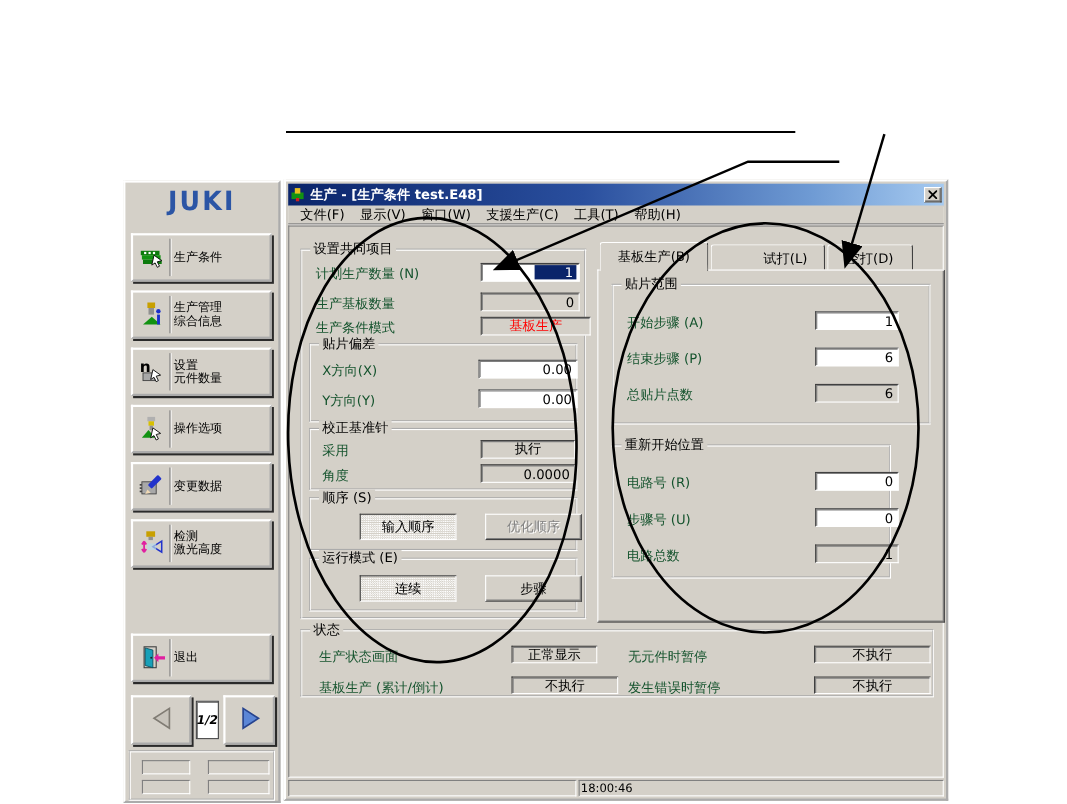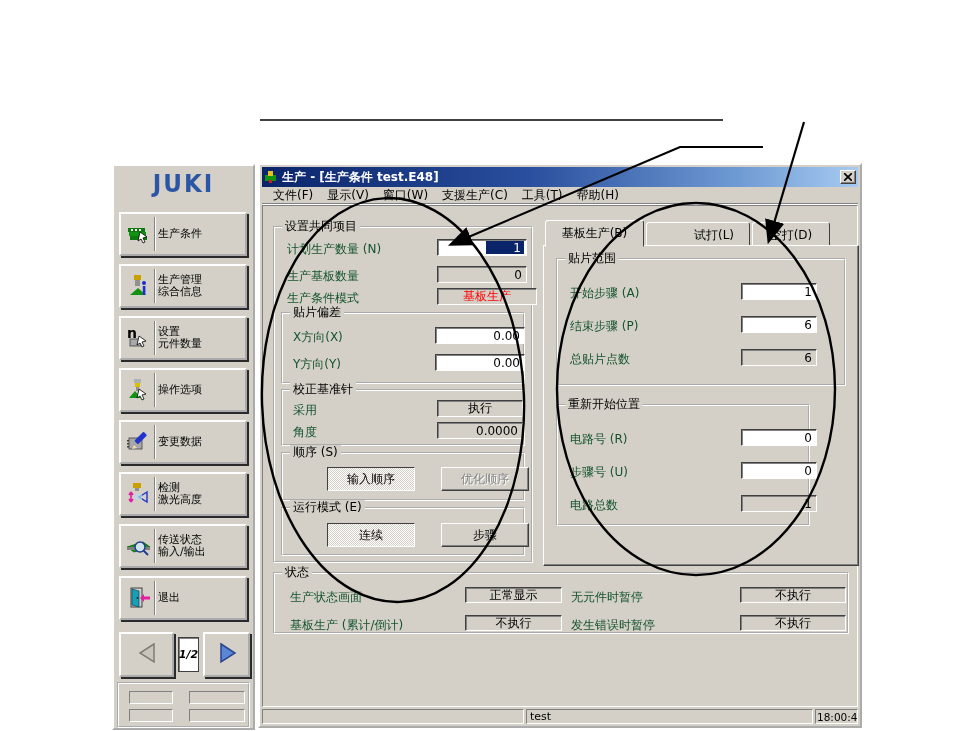--- a/index.html
+++ b/index.html
@@ -176,32 +176,20 @@
             <rect x="1" y="13" width="2" height="1.5" fill="#404040"></rect>
             <rect x="1" y="16" width="2" height="1.5" fill="#404040"></rect>
             <rect x="12" y="1" width="5" height="13" rx="1" fill="#2233cc" transform="rotate(45 14 8)"></rect>
             <polygon points="8,15 11,18 6,19" fill="#f0d9b5"></polygon>
           </svg>
       </span>
         <span class="sep"></span>
       <span class="txt"><span>变更数据</span><br><span></span></span>
     </div>
 
-    <div class="sbtn" style="top:358px">
-      <span class="ic">
-        <svg width="26" height="24">
-            <polygon points="1,13 17,8 24,13 8,18" fill="#129212" stroke="#0a5a0a" stroke-width="0.8"></polygon>
-            <rect x="1" y="13" width="23" height="3" fill="#808080"></rect>
-            <circle cx="14" cy="13" r="5" fill="#cfe4ef" stroke="#223b8f" stroke-width="1.5"></circle>
-            <line x1="17.5" y1="16.5" x2="22" y2="21" stroke="#223b8f" stroke-width="2"></line>
-          </svg>
-      </span>
-        <span class="sep"></span>
-      <span class="txt"><span>传送状态</span><br><span>输入/输出</span></span>
-    </div>
 
     <div class="sbtn" style="top:410px">
       <span class="ic">
         <svg width="26" height="24">
             <rect x="5" y="2" width="11" height="19" fill="none" stroke="#404040" stroke-width="1"></rect>
             <polygon points="6,3 13,5 13,21 6,19" fill="#18a0b8" stroke="#045" stroke-width="0.7"></polygon>
             <circle cx="11.5" cy="12" r="0.9" fill="#222"></circle>
             <polygon points="24,10.5 18,10.5 18,8 14,12 18,16 18,13.5 24,13.5" fill="#e020a0"></polygon>
           </svg>
       </span>
@@ -330,36 +318,35 @@
           <div class="field white right" style="left:183px; top:56px; width:76px;">0</div>
           <span class="lbl" style="left:12px; top:92px;">电路总数</span>
           <div class="field gray right" style="left:183px; top:89px; width:76px;">1</div>
         </div>
       </div>
 
       <div class="group" style="left:10px; top:366px; width:576px; height:62px;">
         <span class="legend">状态</span>
 
         <span class="lbl" style="left:15px; top:16px;">生产状态画面</span>
-        <div class="field gray center" style="left:190px; top:13px; width:97px; height:16px;">正常显示</div>
+        <div class="field gray center" style="left:190px; top:13px; width:78px; height:16px;">正常显示</div>
 
         <span class="lbl" style="left:296px; top:16px;">无元件时暂停</span>
         <div class="field gray center" style="left:465px; top:13px; width:106px; height:16px;">不执行</div>
 
         <span class="lbl" style="left:15px; top:44px;">基板生产 (累计/倒计)</span>
         <div class="field gray center" style="left:190px; top:41px; width:97px; height:16px;">不执行</div>
 
         <span class="lbl" style="left:296px; top:44px;">发生错误时暂停</span>
         <div class="field gray center" style="left:465px; top:41px; width:106px; height:16px;">不执行</div>
       </div>
     </div>
 
     <div class="statusbar">
       <div class="sbpane" style="width:262px;"></div>
-      <div class="sbpane" style="width:287px;">test</div>
       <div class="sbpane" style="flex:1; font-size:10.5px; padding:0 1px;">18:00:46</div>
     </div>
   </div>
 
   <svg class="annot" viewBox="0 0 970 731">
     <defs>
       <marker id="ah" markerWidth="11" markerHeight="9" refX="9" refY="4.5" orient="auto">
         <polygon points="0,0 11,4.5 0,9" fill="#000"></polygon>
       </marker>
     </defs>

